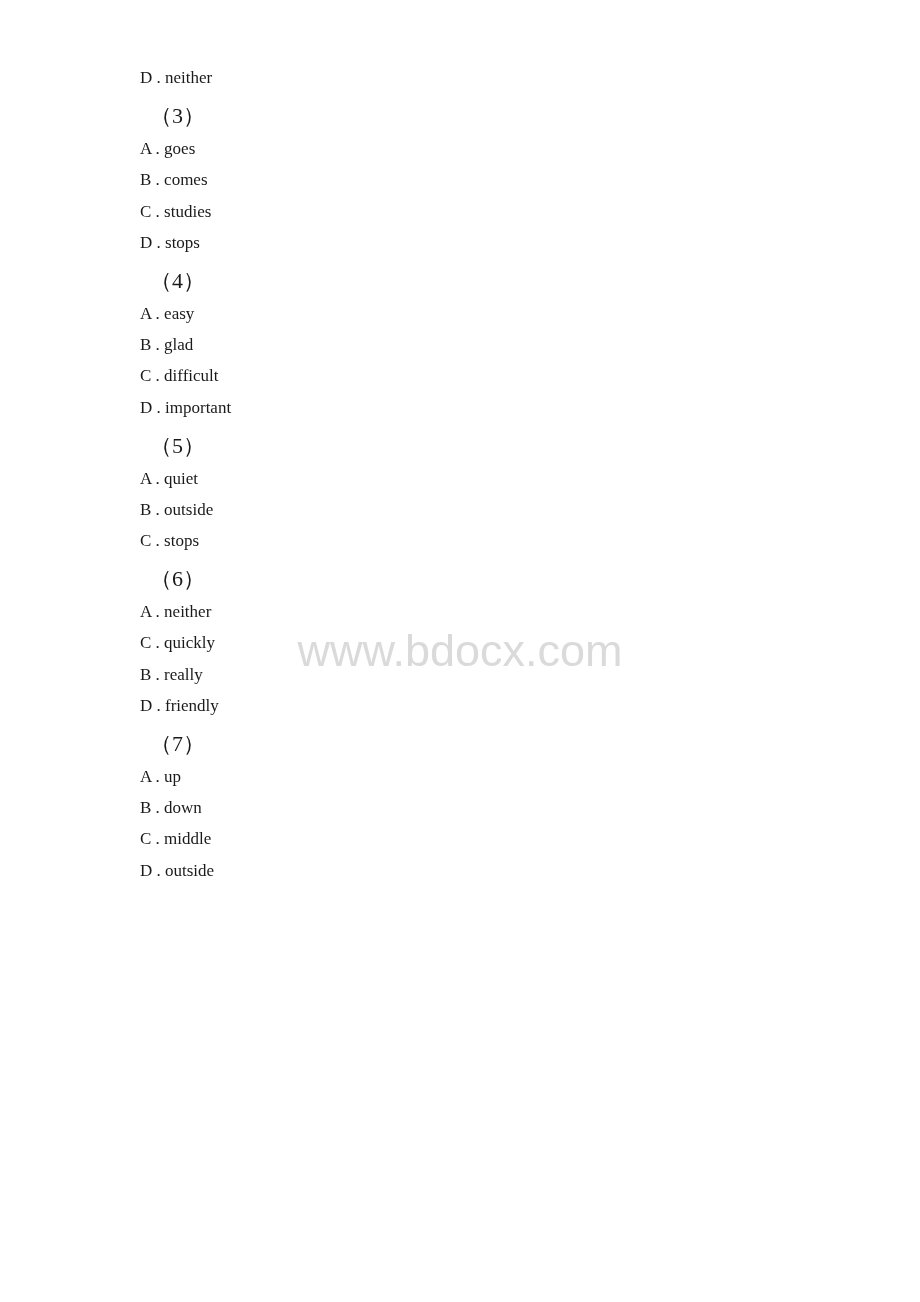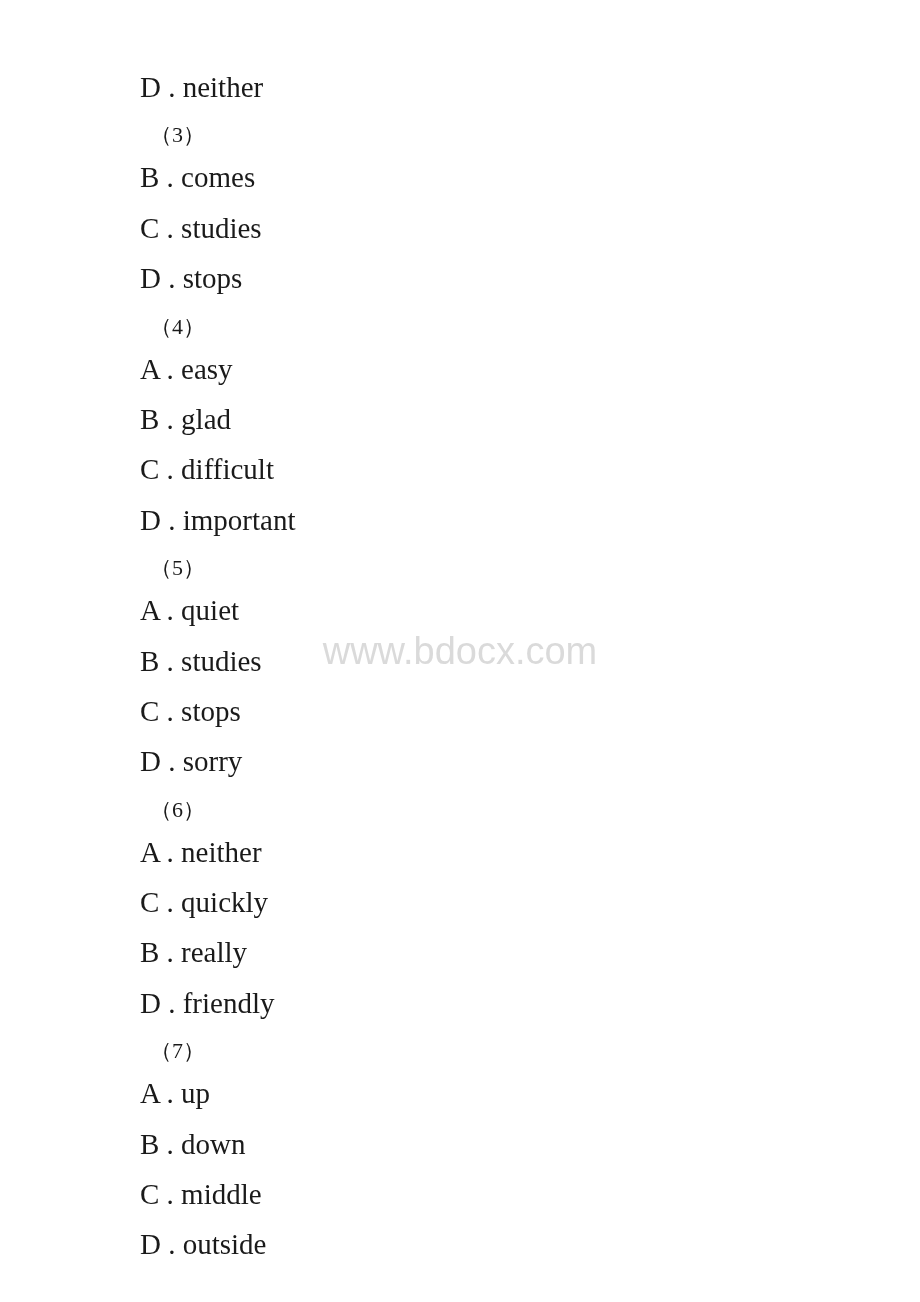--- a/index.html
+++ b/index.html
@@ -21,21 +21,21 @@
     .page-content {
       padding: 60px 80px 60px 140px;
       position: relative;
     }
 
     .watermark {
       position: fixed;
       top: 50%;
       left: 50%;
       transform: translate(-50%, -50%);
-      font-size: 38px;
+      font-size: 45px;
       color: rgba(150, 150, 150, 0.35);
       font-family: Arial, sans-serif;
       pointer-events: none;
       white-space: nowrap;
       z-index: 100;
     }
 
     .question-group {
       margin-bottom: 6px;
     }
@@ -43,55 +43,55 @@
     .question-number {
       margin-left: 10px;
       margin-bottom: 4px;
       margin-top: 10px;
       font-size: 22px;
       color: #1a1a1a;
     }
 
     .option-line {
       margin: 4px 0;
-      font-size: 29px;
+      font-size: 17px;
       color: #1a1a1a;
       line-height: 1.6;
     }
   </style>
 </head>
 <body>
 
 <div class="page-content">
 
   <div class="watermark">www.bdocx.com</div>
 
   <div class="option-line">D . neither</div>
 
   <div class="question-group">
     <div class="question-number">（3）</div>
+    <div class="option-line">A . goes</div>
     <div class="option-line">B . comes</div>
     <div class="option-line">C . studies</div>
     <div class="option-line">D . stops</div>
   </div>
 
   <div class="question-group">
     <div class="question-number">（4）</div>
     <div class="option-line">A . easy</div>
     <div class="option-line">B . glad</div>
     <div class="option-line">C . difficult</div>
     <div class="option-line">D . important</div>
   </div>
 
   <div class="question-group">
     <div class="question-number">（5）</div>
     <div class="option-line">A . quiet</div>
-    <div class="option-line">B . studies</div>
+    <div class="option-line">B . outside</div>
     <div class="option-line">C . stops</div>
-    <div class="option-line">D . sorry</div>
   </div>
 
   <div class="question-group">
     <div class="question-number">（6）</div>
     <div class="option-line">A . neither</div>
     <div class="option-line">C . quickly</div>
     <div class="option-line">B . really</div>
     <div class="option-line">D . friendly</div>
   </div>
 

